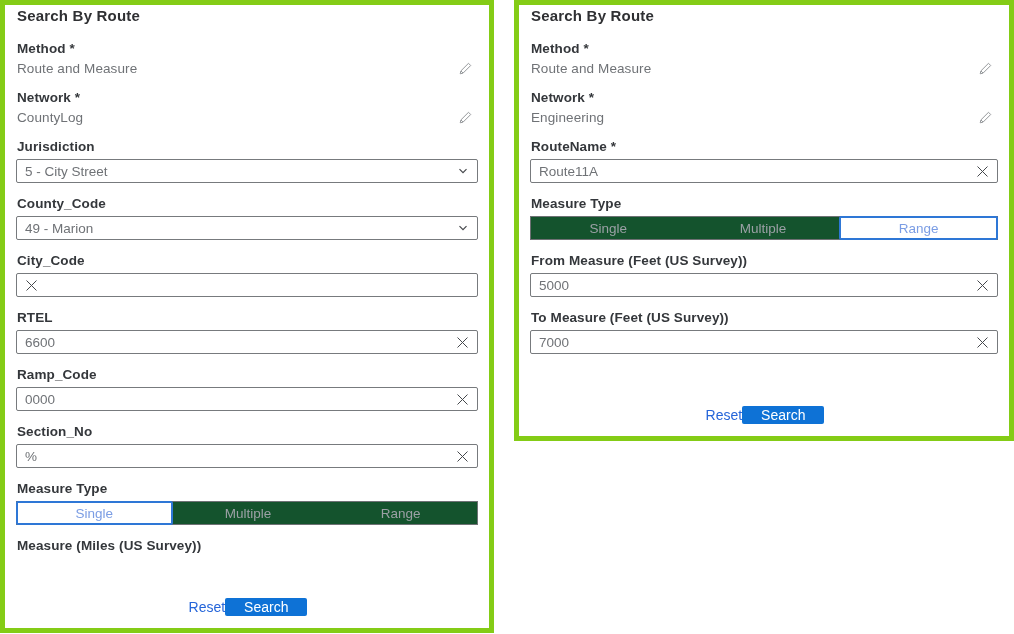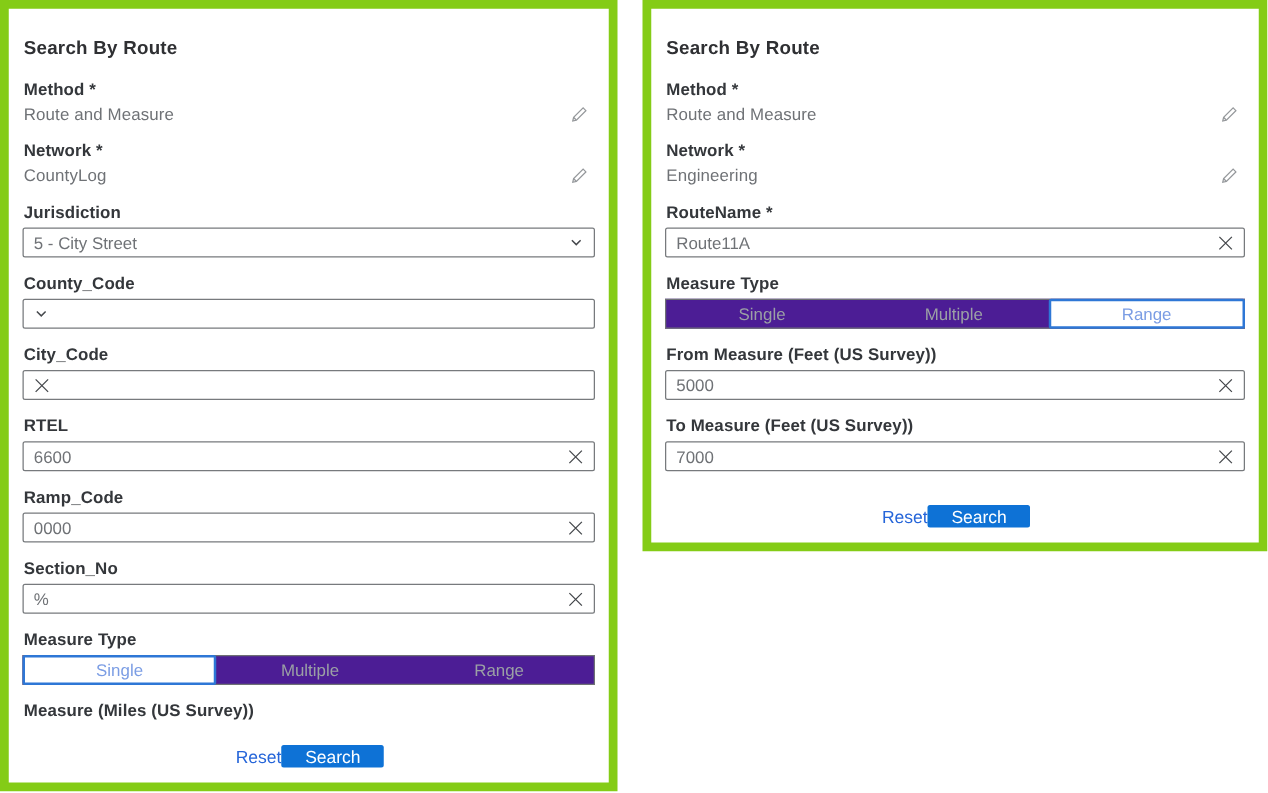--- a/index.html
+++ b/index.html
@@ -6,22 +6,22 @@
   html, body {
     width: 1014px; height: 634px;
     background: #ffffff;
     font-family: "Liberation Sans", "DejaVu Sans", sans-serif;
     position: relative;
     overflow: hidden;
   }
   .panel {
     position: absolute;
     background: #ffffff;
-    border: 7px solid #84cc16;
-    padding: 21px 11px;
+    border: 5px solid #84cc16;
+    padding: 0 11px;
   }
   #panel-left  { left: 0;   top: 0; width: 494px; height: 633px; }
   #panel-right { left: 514px; top: 0; width: 500px; height: 441px; }
 
   .panel-title {
     font-size: 15px;
     color: #2f3033;
     font-weight: 600;
     letter-spacing: .2px;
     margin: 2px 0 17px 1px;
@@ -78,21 +78,21 @@
     color: #6f7276;
     background: transparent;
     min-width: 0;
   }
   .icon-btn { display: flex; align-items: center; cursor: pointer; }
   
   .segmented {
     height: 24px;
     border: 1px solid #6e7174;
     display: flex;
-    background: #4c1d95;
+    background: #14532d;
   }
   .segment {
     flex: 1;
     display: flex;
     align-items: center;
     justify-content: center;
     font-size: 13.5px;
     color: #9ba0a5;
     cursor: pointer;
   }
@@ -170,20 +170,21 @@
         <svg width="12" height="12" viewBox="0 0 12 12">
             <path d="M2.5 4.2L6 7.7l3.5-3.5" fill="none" stroke="#45484c" stroke-width="1.2"></path>
           </svg>
       </span>
     </div>
   </div>
 
   <div class="field">
     <span class="field-label">County_Code</span>
     <div class="selectbox">
+      <span class="sel-text">49 - Marion</span>
       <span class="icon-btn">
         <svg width="12" height="12" viewBox="0 0 12 12">
             <path d="M2.5 4.2L6 7.7l3.5-3.5" fill="none" stroke="#45484c" stroke-width="1.2"></path>
           </svg>
       </span>
     </div>
   </div>
 
   <div class="field">
     <span class="field-label">City_Code</span>

